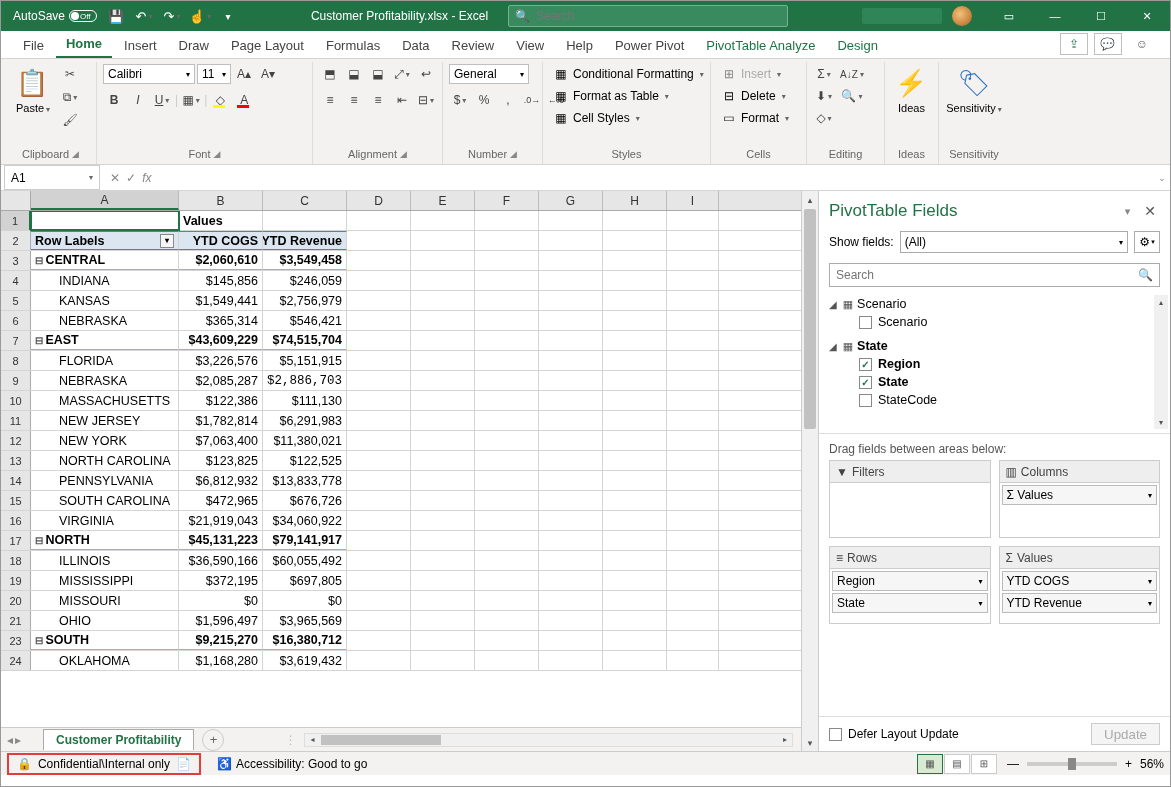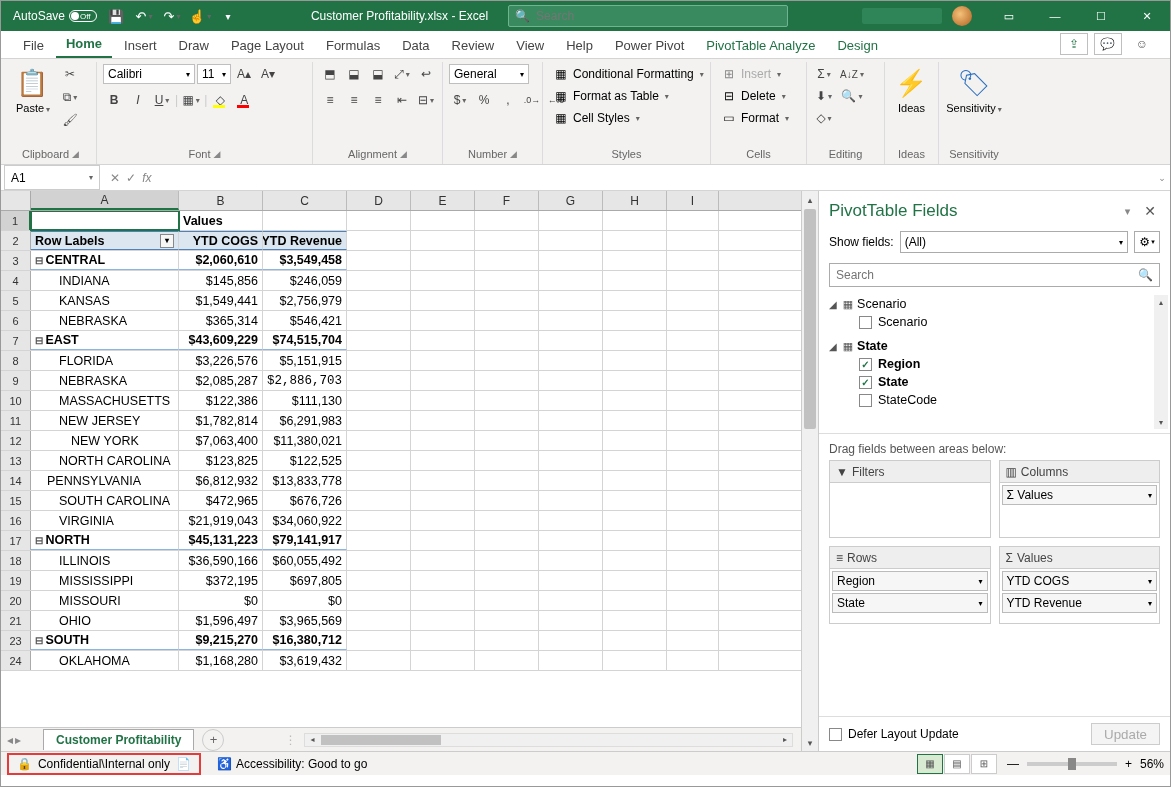--- a/index.html
+++ b/index.html
@@ -552,21 +552,21 @@
             <div class="cell r" style="width: 84px;">$6,291,983</div>
             <div class="cell" style="width: 64px;"></div>
             <div class="cell" style="width: 64px;"></div>
             <div class="cell" style="width: 64px;"></div>
             <div class="cell" style="width: 64px;"></div>
             <div class="cell" style="width: 64px;"></div>
             <div class="cell" style="width: 52px;"></div>
           </div>
           <div class="gr">
             <div class="rh">12</div>
-            <div class="cell" style="width: 148px; padding-left: 40px;">NEW YORK</div>
+            <div class="cell" style="width: 148px; padding-left: 28px;">NEW YORK</div>
             <div class="cell r" style="width: 84px;">$7,063,400</div>
             <div class="cell r" style="width: 84px;">$11,380,021</div>
             <div class="cell" style="width: 64px;"></div>
             <div class="cell" style="width: 64px;"></div>
             <div class="cell" style="width: 64px;"></div>
             <div class="cell" style="width: 64px;"></div>
             <div class="cell" style="width: 64px;"></div>
             <div class="cell" style="width: 52px;"></div>
           </div>
           <div class="gr">
@@ -576,21 +576,21 @@
             <div class="cell r" style="width: 84px;">$122,525</div>
             <div class="cell" style="width: 64px;"></div>
             <div class="cell" style="width: 64px;"></div>
             <div class="cell" style="width: 64px;"></div>
             <div class="cell" style="width: 64px;"></div>
             <div class="cell" style="width: 64px;"></div>
             <div class="cell" style="width: 52px;"></div>
           </div>
           <div class="gr">
             <div class="rh">14</div>
-            <div class="cell" style="width: 148px; padding-left: 16px;">PENNSYLVANIA</div>
+            <div class="cell" style="width: 148px; padding-left: 28px;">PENNSYLVANIA</div>
             <div class="cell r" style="width: 84px;">$6,812,932</div>
             <div class="cell r" style="width: 84px;">$13,833,778</div>
             <div class="cell" style="width: 64px;"></div>
             <div class="cell" style="width: 64px;"></div>
             <div class="cell" style="width: 64px;"></div>
             <div class="cell" style="width: 64px;"></div>
             <div class="cell" style="width: 64px;"></div>
             <div class="cell" style="width: 52px;"></div>
           </div>
           <div class="gr">

